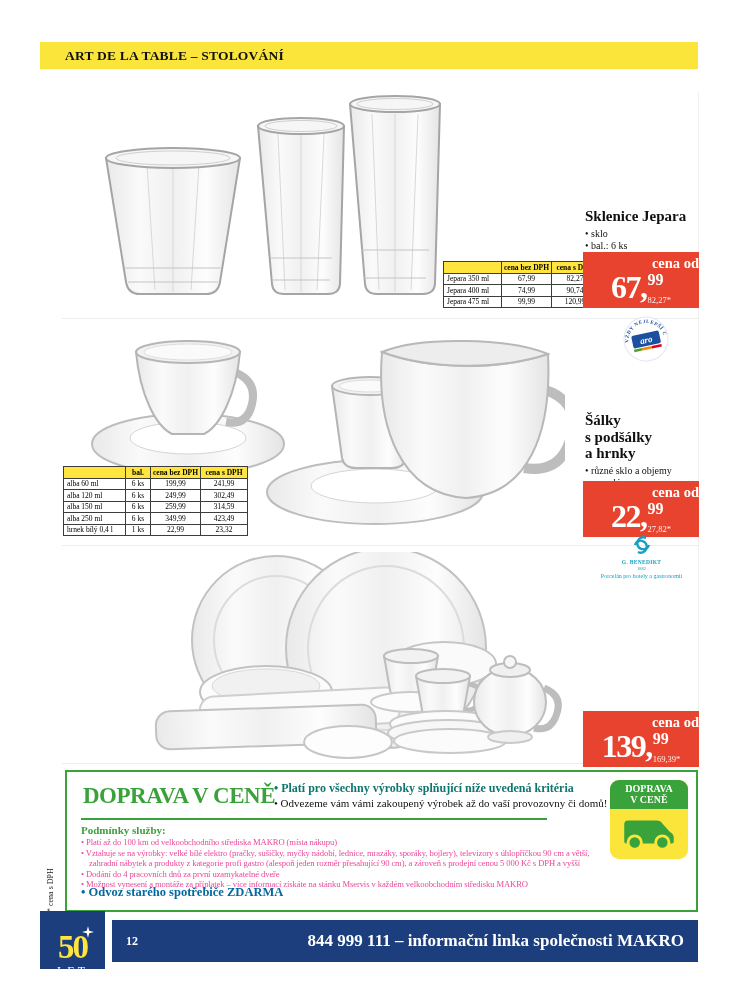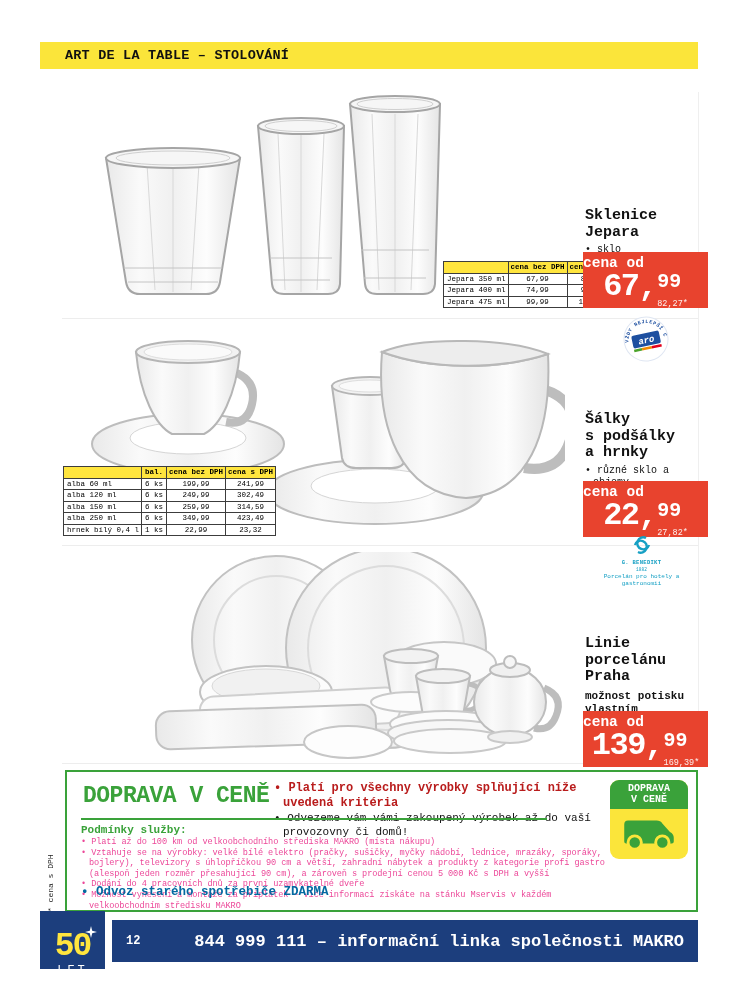--- a/index.html
+++ b/index.html
@@ -1,17 +1,17 @@
 <!DOCTYPE html>
 <html><head>
 <meta charset="utf-8">
 <style>
   html,body{margin:0;padding:0;background:#fff;}
   .page{position:relative;width:740px;height:1002px;background:#fff;overflow:hidden;
-        font-family:Liberation Mono, monospace;border-radius:32px;}
+        font-family:Liberation Serif, serif;border-radius:32px;}
 
   
   .header-bar{position:absolute;left:40px;top:42px;width:658px;height:27px;background:#fbe53a;
               display:flex;align-items:center;}
   .header-title{margin-left:25px;font-size:13.5px;font-weight:bold;color:#111;letter-spacing:.2px;}
 
   
   .hl{position:absolute;left:62px;width:636px;height:1px;background:#ededed;}
   .hl1{top:318px}.hl2{top:545px}.hl3{top:763px}
   .vline{position:absolute;left:698px;top:92px;width:1px;height:671px;background:#efefef;}
@@ -25,28 +25,28 @@
   
   .info{position:absolute;left:585px;width:114px;color:#111;}
   .info1{top:208px}.info2{top:412px}.info3{top:636px}
   .ptitle{font-size:15px;font-weight:bold;line-height:16.5px;}
   .bullets{margin-top:3px;}
   .b{font-size:10px;line-height:12.5px;padding-left:8px;text-indent:-8px;}
   .b::before{content:"• ";}
   .sub{font-weight:bold;font-size:11px;line-height:13.5px;margin-top:4px;}
 
   
-  .pricebox{position:absolute;left:583px;width:125px;height:56px;background:#e8432e;color:#fff;
-            text-align:left;overflow:hidden;}
+  .pricebox{position:absolute;left:583px;width:116px;height:56px;background:#e8432e;color:#fff;
+            text-align:right;overflow:hidden;}
   .pb1{top:252px}.pb2{top:481px}.pb3{top:711px}
   .cena-od{font-size:14.5px;font-weight:bold;margin-top:3px;line-height:16px;}
   .bigp{display:flex;justify-content:center;align-items:flex-start;line-height:1;}
   .bint{font-size:32px;font-weight:800;letter-spacing:-1.5px;}
   .bstack{display:flex;flex-direction:column;align-items:flex-start;margin-left:1px;padding-top:1px;}
-  .bdec{font-size:20px;font-weight:800;}
+  .bdec{font-size:16px;font-weight:800;}
   .bvat{font-size:8.5px;margin-top:8px;color:rgba(255,255,255,.92);}
 
   
   .tbl{position:absolute;border-collapse:collapse;}
   .tbl td{border:1px solid #3c3c3c;background:#fff;font-size:7.5px;padding:0 2px;height:10.5px;
           text-align:center;color:#000;white-space:nowrap;}
   .tbl tr.hd td{background:#ffe53e;font-weight:bold;}
   .tbl td.lb{text-align:left;padding-left:3px;}
   #tbl1{left:443px;top:261px;} #tbl1 .c0{width:52px}#tbl1 .c1{width:42px}#tbl1 .c2{width:42px}
   #tbl2{left:63px;top:466px;}  #tbl2 .c0{width:56px}#tbl2 .c1{width:20px}#tbl2 .c2{width:42px}#tbl2 .c3{width:42px}
@@ -59,21 +59,21 @@
   .gb-name{font-size:5.5px;font-weight:bold;letter-spacing:.3px;}
   .gb-year{font-size:4.5px;}
   .gb-tag{font-size:6px;margin-top:2px;}
 
   
   .dbox{position:absolute;left:65px;top:770px;width:629px;height:138px;border:2px solid #3aa23a;background:#fff;}
   .dtitle{position:absolute;left:16px;top:11px;font-size:23px;font-weight:800;color:#3aa23a;letter-spacing:-.5px;}
   .dintro{position:absolute;left:207px;top:9px;width:345px;}
   .di{padding-left:9px;text-indent:-9px;}
   .di::before{content:"• ";}
-  .di1{color:#b91c1c;font-weight:bold;font-size:12px;line-height:15px;}
+  .di1{color:#0f766e;font-weight:bold;font-size:12px;line-height:15px;}
   .di2{color:#111;font-size:11px;line-height:14px;}
   .ddiv{position:absolute;left:14px;top:46px;width:466px;height:2px;background:#3aa23a;}
   .dsub{position:absolute;left:14px;top:52px;font-size:11px;font-weight:bold;color:#3aa23a;}
   .dconds{position:absolute;left:14px;top:65px;width:528px;color:#ec4899;}
   .dc{font-size:8.6px;line-height:10.6px;padding-left:8px;text-indent:-8px;letter-spacing:-.1px;}
   .dc::before{content:"• ";}
   .dhl{position:absolute;left:14px;top:113px;font-size:12.5px;font-weight:800;color:#0369a1;
        padding-left:8px;text-indent:-8px;}
   .dhl::before{content:"• ";}
   .dbadge{position:absolute;right:8px;top:8px;width:78px;height:79px;background:#fbe53a;border-radius:9px;overflow:hidden;}
@@ -333,35 +333,20 @@
       <ellipse cx="300" cy="181" rx="60" ry="13" fill="#f7f7f7" stroke="#c9c9c9" stroke-width="2"></ellipse>
       <ellipse cx="302" cy="189" rx="56" ry="12" fill="#fbfbfb" stroke="#c9c9c9" stroke-width="2"></ellipse>
       <path d="M396,136 q20,8 12,28 q-6,16 -22,12" fill="none" stroke="#bdbdbd" stroke-width="7"></path>
       <ellipse cx="362" cy="150" rx="36" ry="34" fill="url(#gg)" stroke="#bdbdbd" stroke-width="2"></ellipse>
       <ellipse cx="362" cy="118" rx="20" ry="7" fill="#f0f0f0" stroke="#bdbdbd" stroke-width="2"></ellipse>
       <circle cx="362" cy="110" r="6" fill="#f6f6f6" stroke="#bdbdbd" stroke-width="2"></circle>
       <ellipse cx="362" cy="185" rx="22" ry="6" fill="#f0f0f0" stroke="#c9c9c9" stroke-width="2"></ellipse>
     </g>
   </svg>
 
-  <div class="info info3">
-    <div class="ptitle">
-      <div>Linie porcelánu</div>
-      <div>Praha</div>
-    </div>
-    <div class="sub">
-      <div>možnost potisku</div>
-      <div>vlastním</div>
-      <div>logem nebo dekorem</div>
-    </div>
-    <div class="bullets">
-      <div class="b">různá balení</div>
-      <div class="b">cena za bal.</div>
-    </div>
-  </div>
 
   <div class="pricebox pb3">
     <div class="cena-od">cena od</div>
     <div class="bigp">
       <span class="bint">139,</span>
       <span class="bstack">
         <span class="bdec">99</span>
         <span class="bvat">169,39*</span>
       </span>
     </div>

